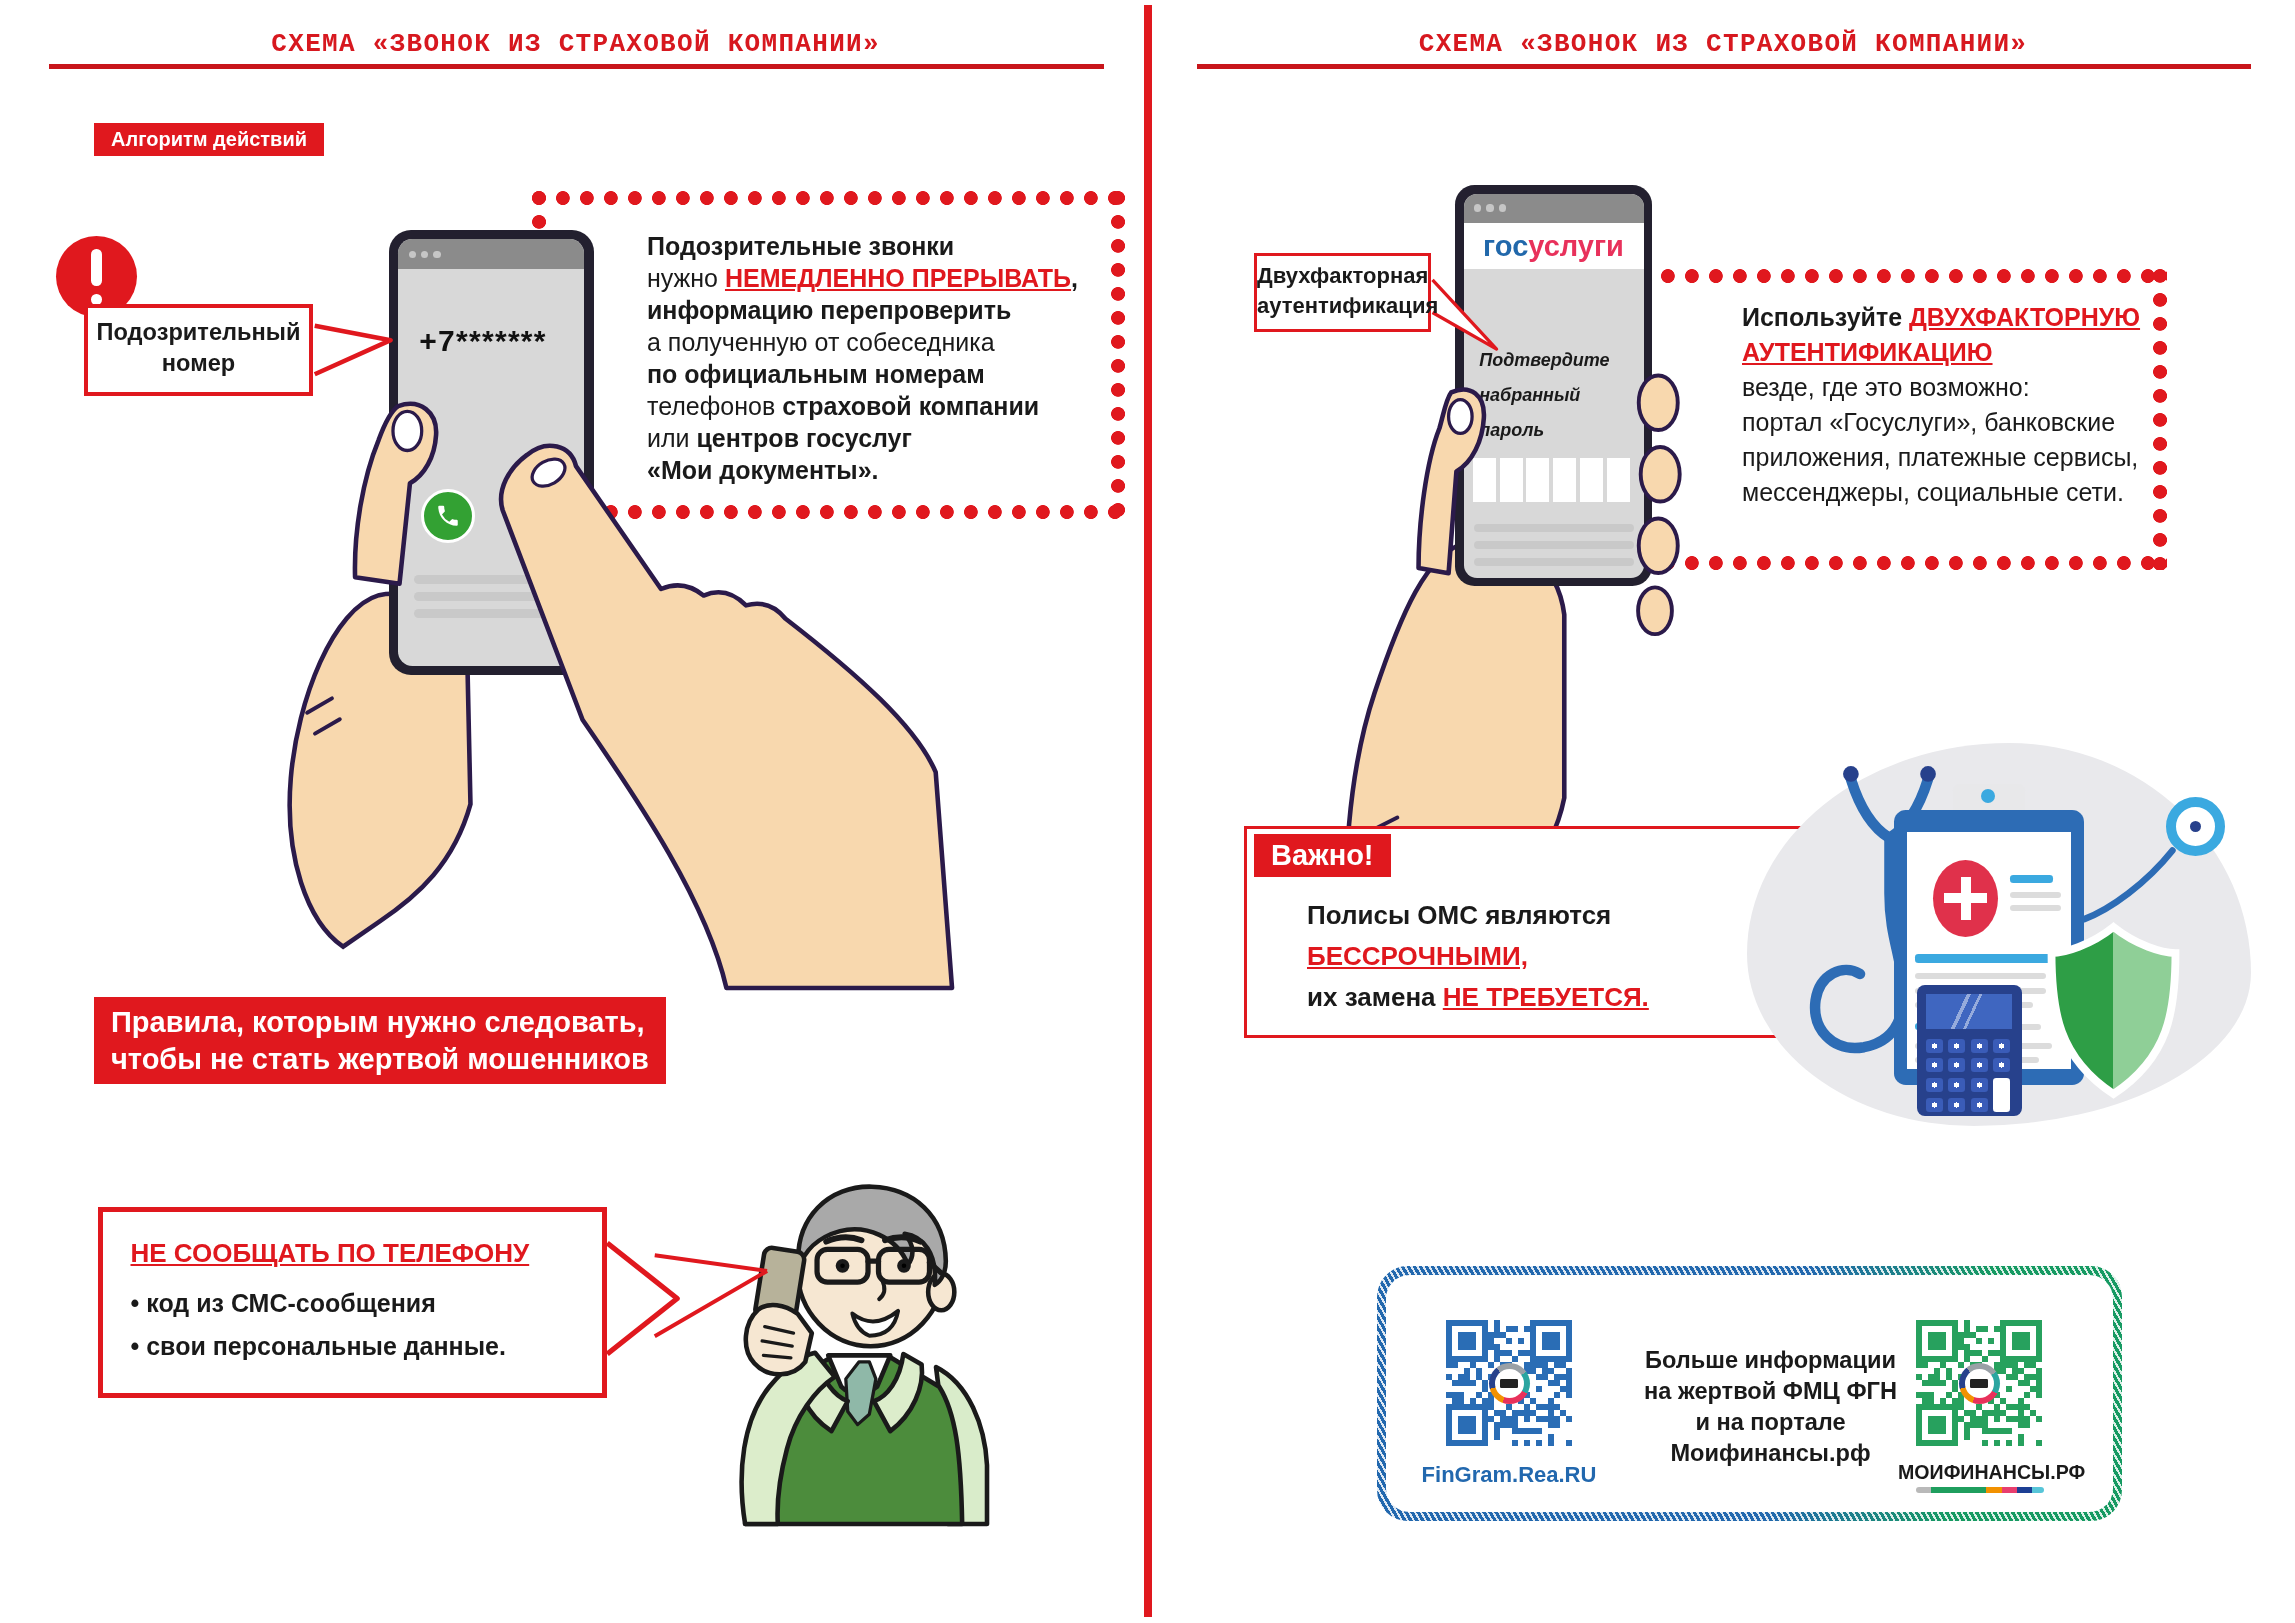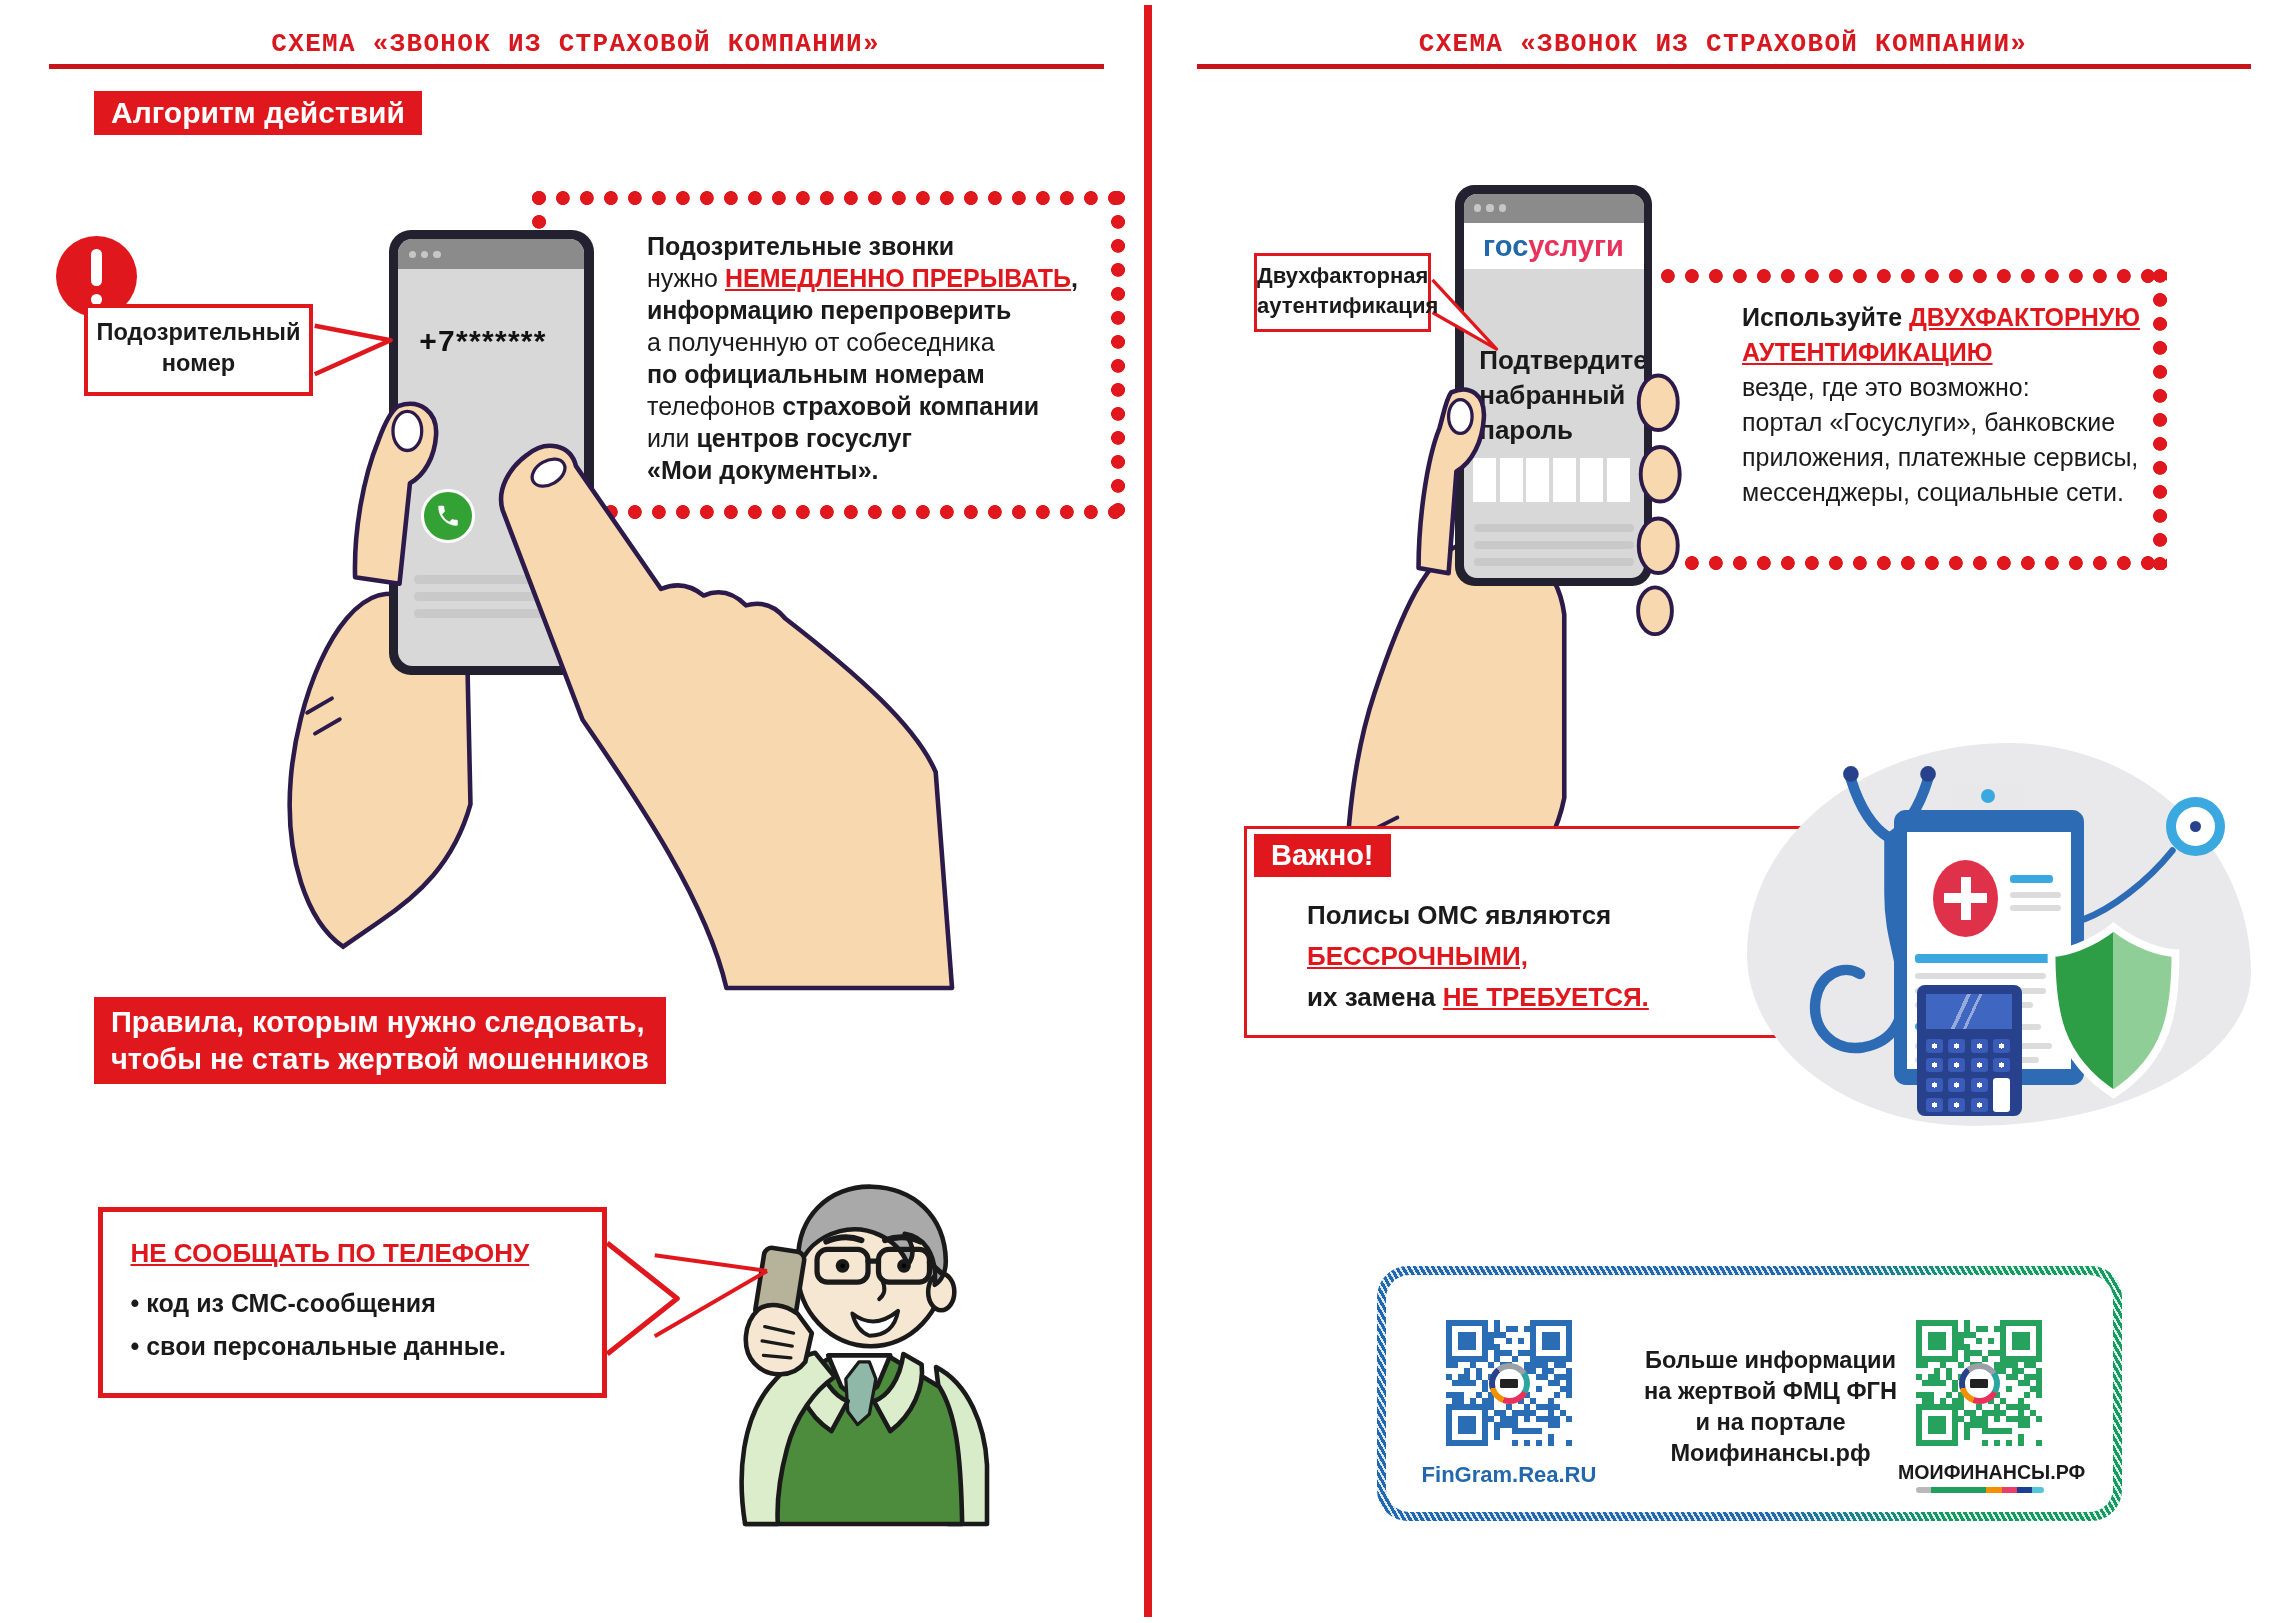--- a/index.html
+++ b/index.html
@@ -45,21 +45,21 @@
 </style>
 </head>
 <body>
 
 <div id="page">
 
   <div class="abs panel-header" style="left:19.6px;top:29px;">СХЕМА «ЗВОНОК ИЗ СТРАХОВОЙ КОМПАНИИ»</div>
   <div class="abs hr" style="left:49px;top:64px;width:1055px;"></div>
   <div class="abs" style="left:1144px;top:5.2px;width:7.9px;height:1612px;background:#e0181e;"></div>
 
-  <div class="abs redlabel" style="left:94px;top:91px;font-size:30px;padding:5.2px 17px;">Алгоритм действий</div>
+  <div class="abs redlabel" style="left:94px;top:123px;font-size:20px;padding:5.2px 17px;">Алгоритм действий</div>
 
   <div class="abs dots-h" style="left:531px;top:190px;width:594px;"></div>
   <div class="abs dots-h" style="left:531px;top:504px;width:594px;"></div>
   <div class="abs dots-v" style="left:1110px;top:190px;height:329px;"></div>
   <div class="abs dots-v" style="left:531px;top:190px;height:329px;"></div>
 
   <div class="abs" style="left:647px;top:230px;width:474px;">
     <div class="advice-line b">Подозрительные звонки</div>
     <div class="advice-line"><span>нужно </span><span class="b red">НЕМЕДЛЕННО ПРЕРЫВАТЬ</span><span class="b">,</span></div>
     <div class="advice-line b">информацию перепроверить</div>
@@ -191,21 +191,21 @@
   <div class="abs phone-frame" style="left:1455px;top:185px;width:197px;height:401px;border-radius:19.6px;">
     <div class="phone-screen" style="left:8.5px;top:8.5px;width:180px;height:384px;border-radius:13px;">
       <div class="ptopbar" style="height:29px;">
           <span></span>
           <span></span>
           <span></span>
         </div>
       <div class="abs" style="left:0;top:29px;width:100%;height:46px;background:#fff;text-align:center;font-size:29px;font-weight:bold;line-height:46px;">
         <span style="color:#2168ab;">гос</span><span style="color:#e8315b;text-align:right;">услуги</span>
       </div>
-      <div class="abs b" style="left:15.7px;top:149px;font-size:26px;line-height:35px;">
+      <div class="abs b" style="left:15.7px;top:149px;font-size:18px;line-height:35px;font-style:italic;">
         <div>Подтвердите</div>
         <div>набранный</div>
         <div>пароль</div>
       </div>
       <div class="abs" style="left:9.2px;top:264px;white-space:nowrap;">
         <span class="sq"></span><span class="sq"></span><span class="sq"></span><span class="sq"></span><span class="sq"></span><span class="sq"></span>
       </div>
       <div class="gbar" style="left:10.5px;top:330px;width:160px;height:8.5px;"></div>
       <div class="gbar" style="left:10.5px;top:347px;width:160px;height:8.5px;"></div>
       <div class="gbar" style="left:10.5px;top:364px;width:160px;height:8.5px;"></div>

